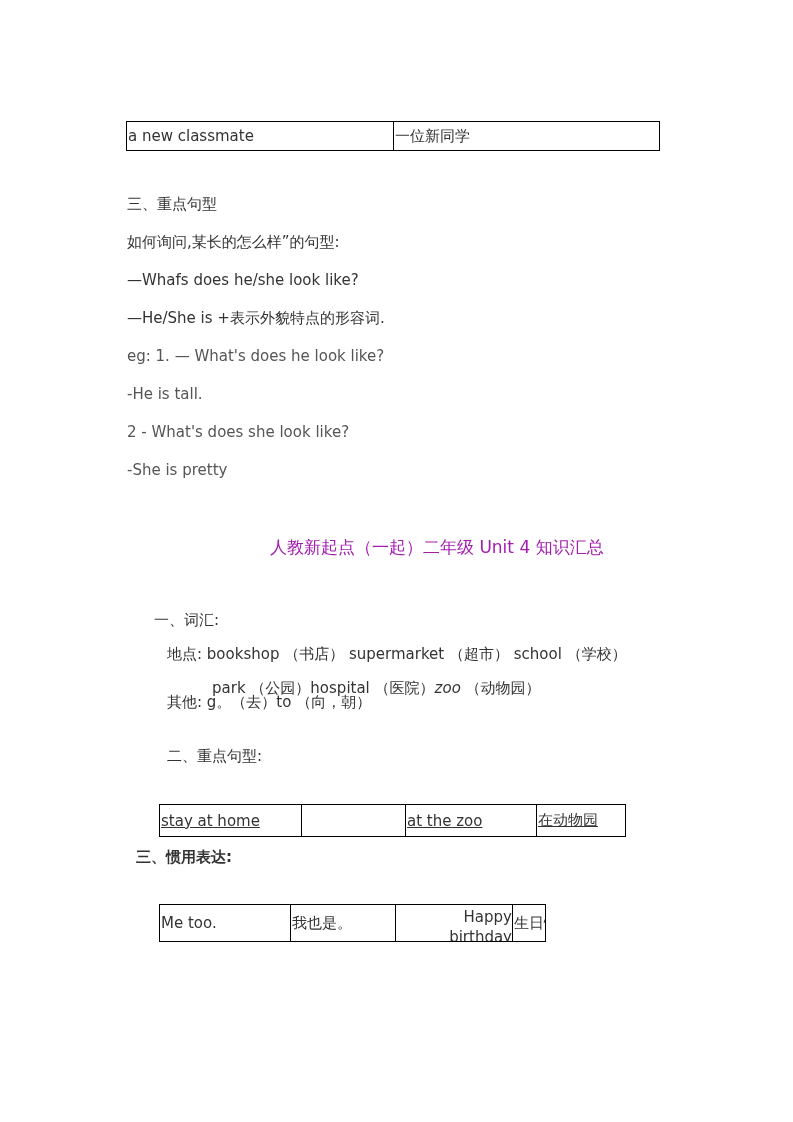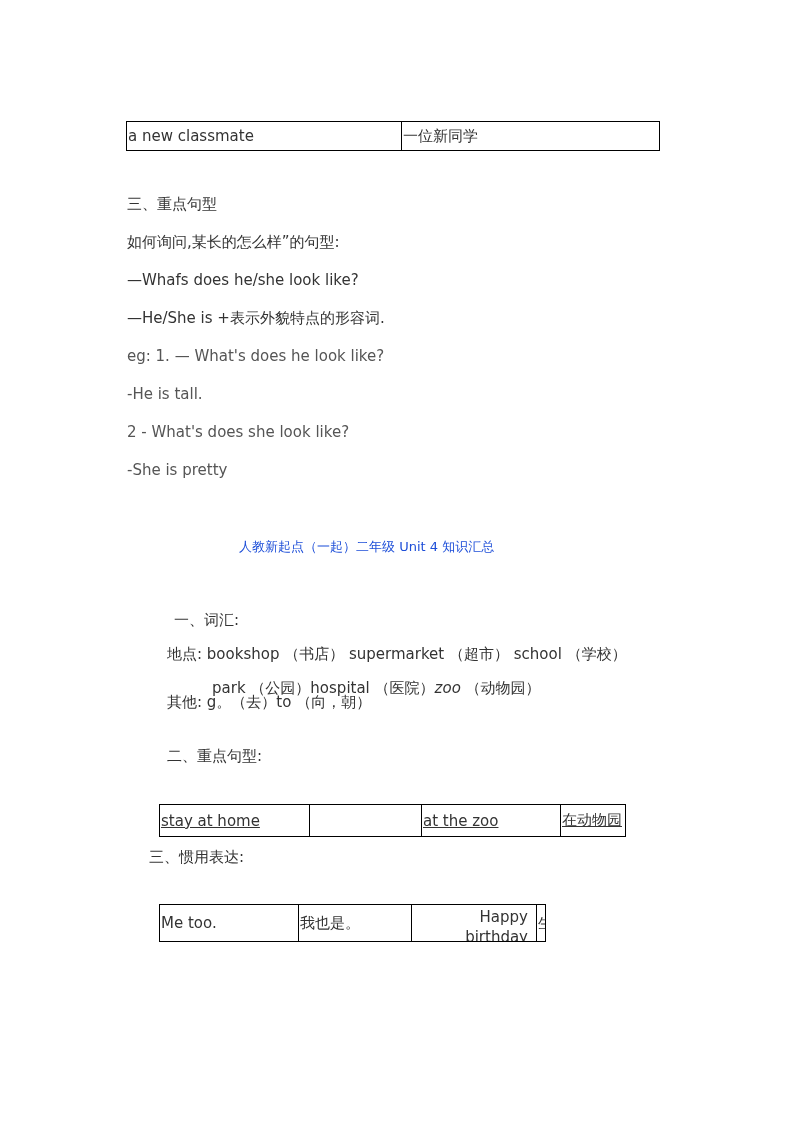--- a/index.html
+++ b/index.html
@@ -8,26 +8,26 @@
     font-family: "DejaVu Sans", "Liberation Sans", sans-serif;
     color: #333333;
   }
   .abs { position: absolute; white-space: nowrap; text-align: right; }
   .txt { font-size: 15px; line-height: 20px; }
   .gray { color: #555555; }
   table.grid {
     position: absolute; border-collapse: collapse; table-layout: fixed;
   }
   table.grid td {
-    border: 1px solid #000000; padding: 0 8px 0 1px; font-size: 15px;
+    border: 1px solid #000000; padding: 0 0 0 1px; font-size: 15px;
     color: #333333; vertical-align: middle; overflow: hidden; white-space: nowrap;
   }
   .clip-cell { vertical-align: top !important; line-height: 20px; text-align: right; }
   .clip-cell div { height: 34px; overflow: hidden; white-space: normal; padding-top: 2px; }
-  .title { font-size: 13px; color: #1d4ed8; }
+  .title { font-size: 17px; color: #a21caf; margin-left: 31px; }
   .italic { font-style: italic; }
 </style>
 </head>
 <body>
 
 <table class="grid" style="left:126px; top:121px; width:534px; height:30px;">
   <tbody>
       <tr>
     <td style="width:265px;">a new classmate</td>
     <td>一位新同学</td>
@@ -39,21 +39,21 @@
 <div class="abs txt" style="left:127px; top:232px;">如何询问,某长的怎么样”的句型:</div>
 <div class="abs txt" style="left:127px; top:270px;">—Whafs does he/she look like?</div>
 <div class="abs txt" style="left:127px; top:308px;">—He/She is +表示外貌特点的形容词.</div>
 <div class="abs txt gray" style="left:127px; top:346px;">eg: 1. — What's does he look like?</div>
 <div class="abs txt gray" style="left:127px; top:384px;">-He is tall.</div>
 <div class="abs txt gray" style="left:127px; top:422px;">2 - What's does she look like?</div>
 <div class="abs txt gray" style="left:127px; top:460px;">-She is pretty</div>
 
 <div class="abs txt title" style="left:239px; top:537px;">人教新起点（一起）二年级 Unit 4 知识汇总</div>
 
-<div class="abs txt" style="left:174px; top:610px;">一、词汇:</div>
+<div class="abs txt" style="left:154px; top:610px;">一、词汇:</div>
 
 <div class="abs txt" style="left:167px; top:644px;">
   <span>地点:</span>
   <span>bookshop</span>
   <span>（书店）</span>
   <span>supermarket</span>
   <span>（超市）</span>
   <span>school</span>
   <span>（学校）</span>
 </div>
@@ -73,21 +73,21 @@
   <tbody>
       <tr>
     <td style="width:140px;">stay at home</td>
     <td style="width:102px;"></td>
     <td style="width:129px;">at the zoo</td>
     <td>在动物园</td>
   </tr>
 </tbody>
   </table>
 
-<div class="abs txt" style="left:149px; top:847px;">三、惯用表达:</div>
+<div class="abs txt" style="left:136px; top:847px;font-weight:bold;">三、惯用表达:</div>
 
 <table class="grid" style="left:159px; top:904px; width:387px; height:36px;">
   <tbody>
       <tr style="height:36px;">
     <td style="width:129px;">Me too.</td>
     <td style="width:103px;">我也是。</td>
     <td style="width:115px;" class="clip-cell">
           <div>Happy birthday</div>
         </td>
     <td>生日快乐!</td>

